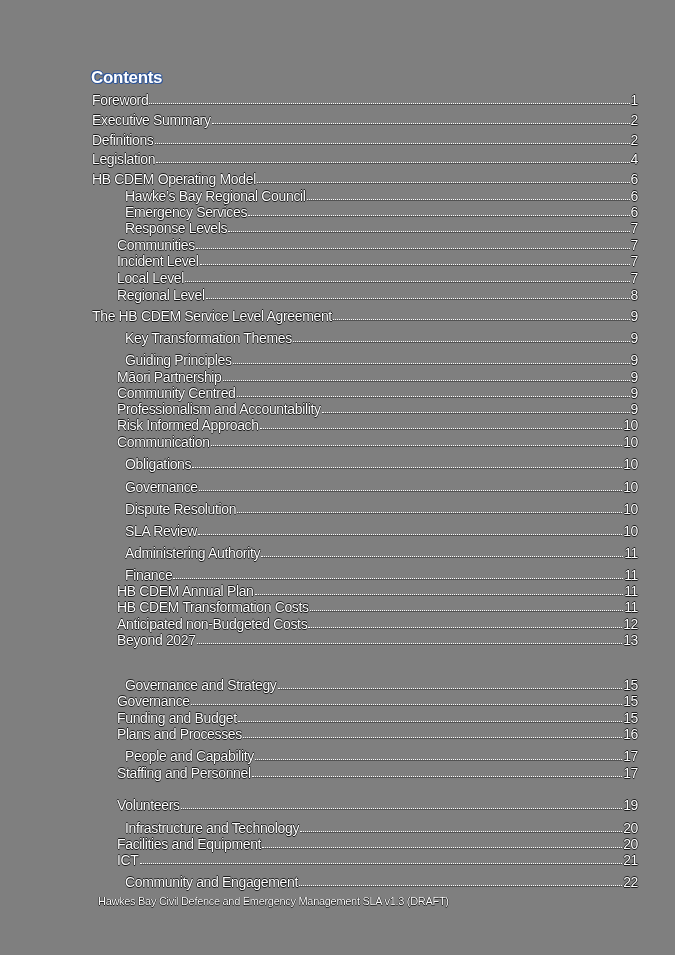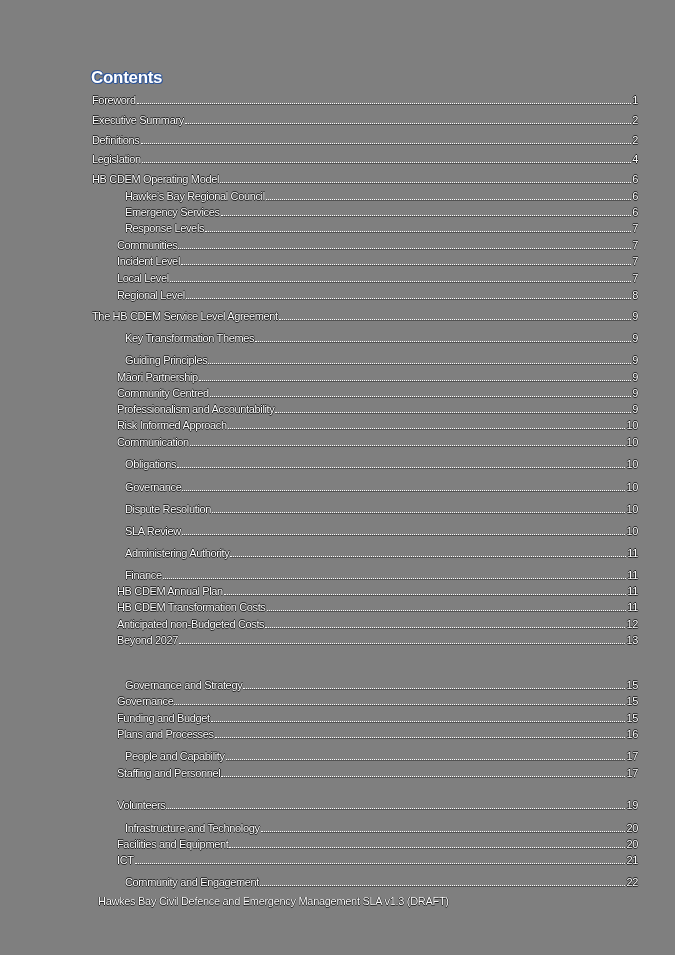--- a/index.html
+++ b/index.html
@@ -33,21 +33,21 @@
         -1px 0 0 #2f5597, 1px 0 0 #2f5597,
         0 -1px 0 #2f5597, 0 1px 0 #2f5597,
         -1px -1px 0 #2f5597, 1px 1px 0 #2f5597;
     }
     .toc-row {
       position: absolute;
       right: 65px;
       height: 14px;
       display: flex;
       align-items: flex-end;
-      font-size: 11px;
+      font-size: 14px;
       line-height: 14px;
       color: #ffffff;
       letter-spacing: -0.35px;
       text-shadow:
         -0.6px 0 0 #1a1a1a, 0.6px 0 0 #1a1a1a,
         0 -0.6px 0 #1a1a1a, 0 0.6px 0 #1a1a1a;
       white-space: nowrap;
     }
     .toc-row.l1 { left: 64px; }
     .toc-row.l2 { left: 77px; padding-left: 20px; }

